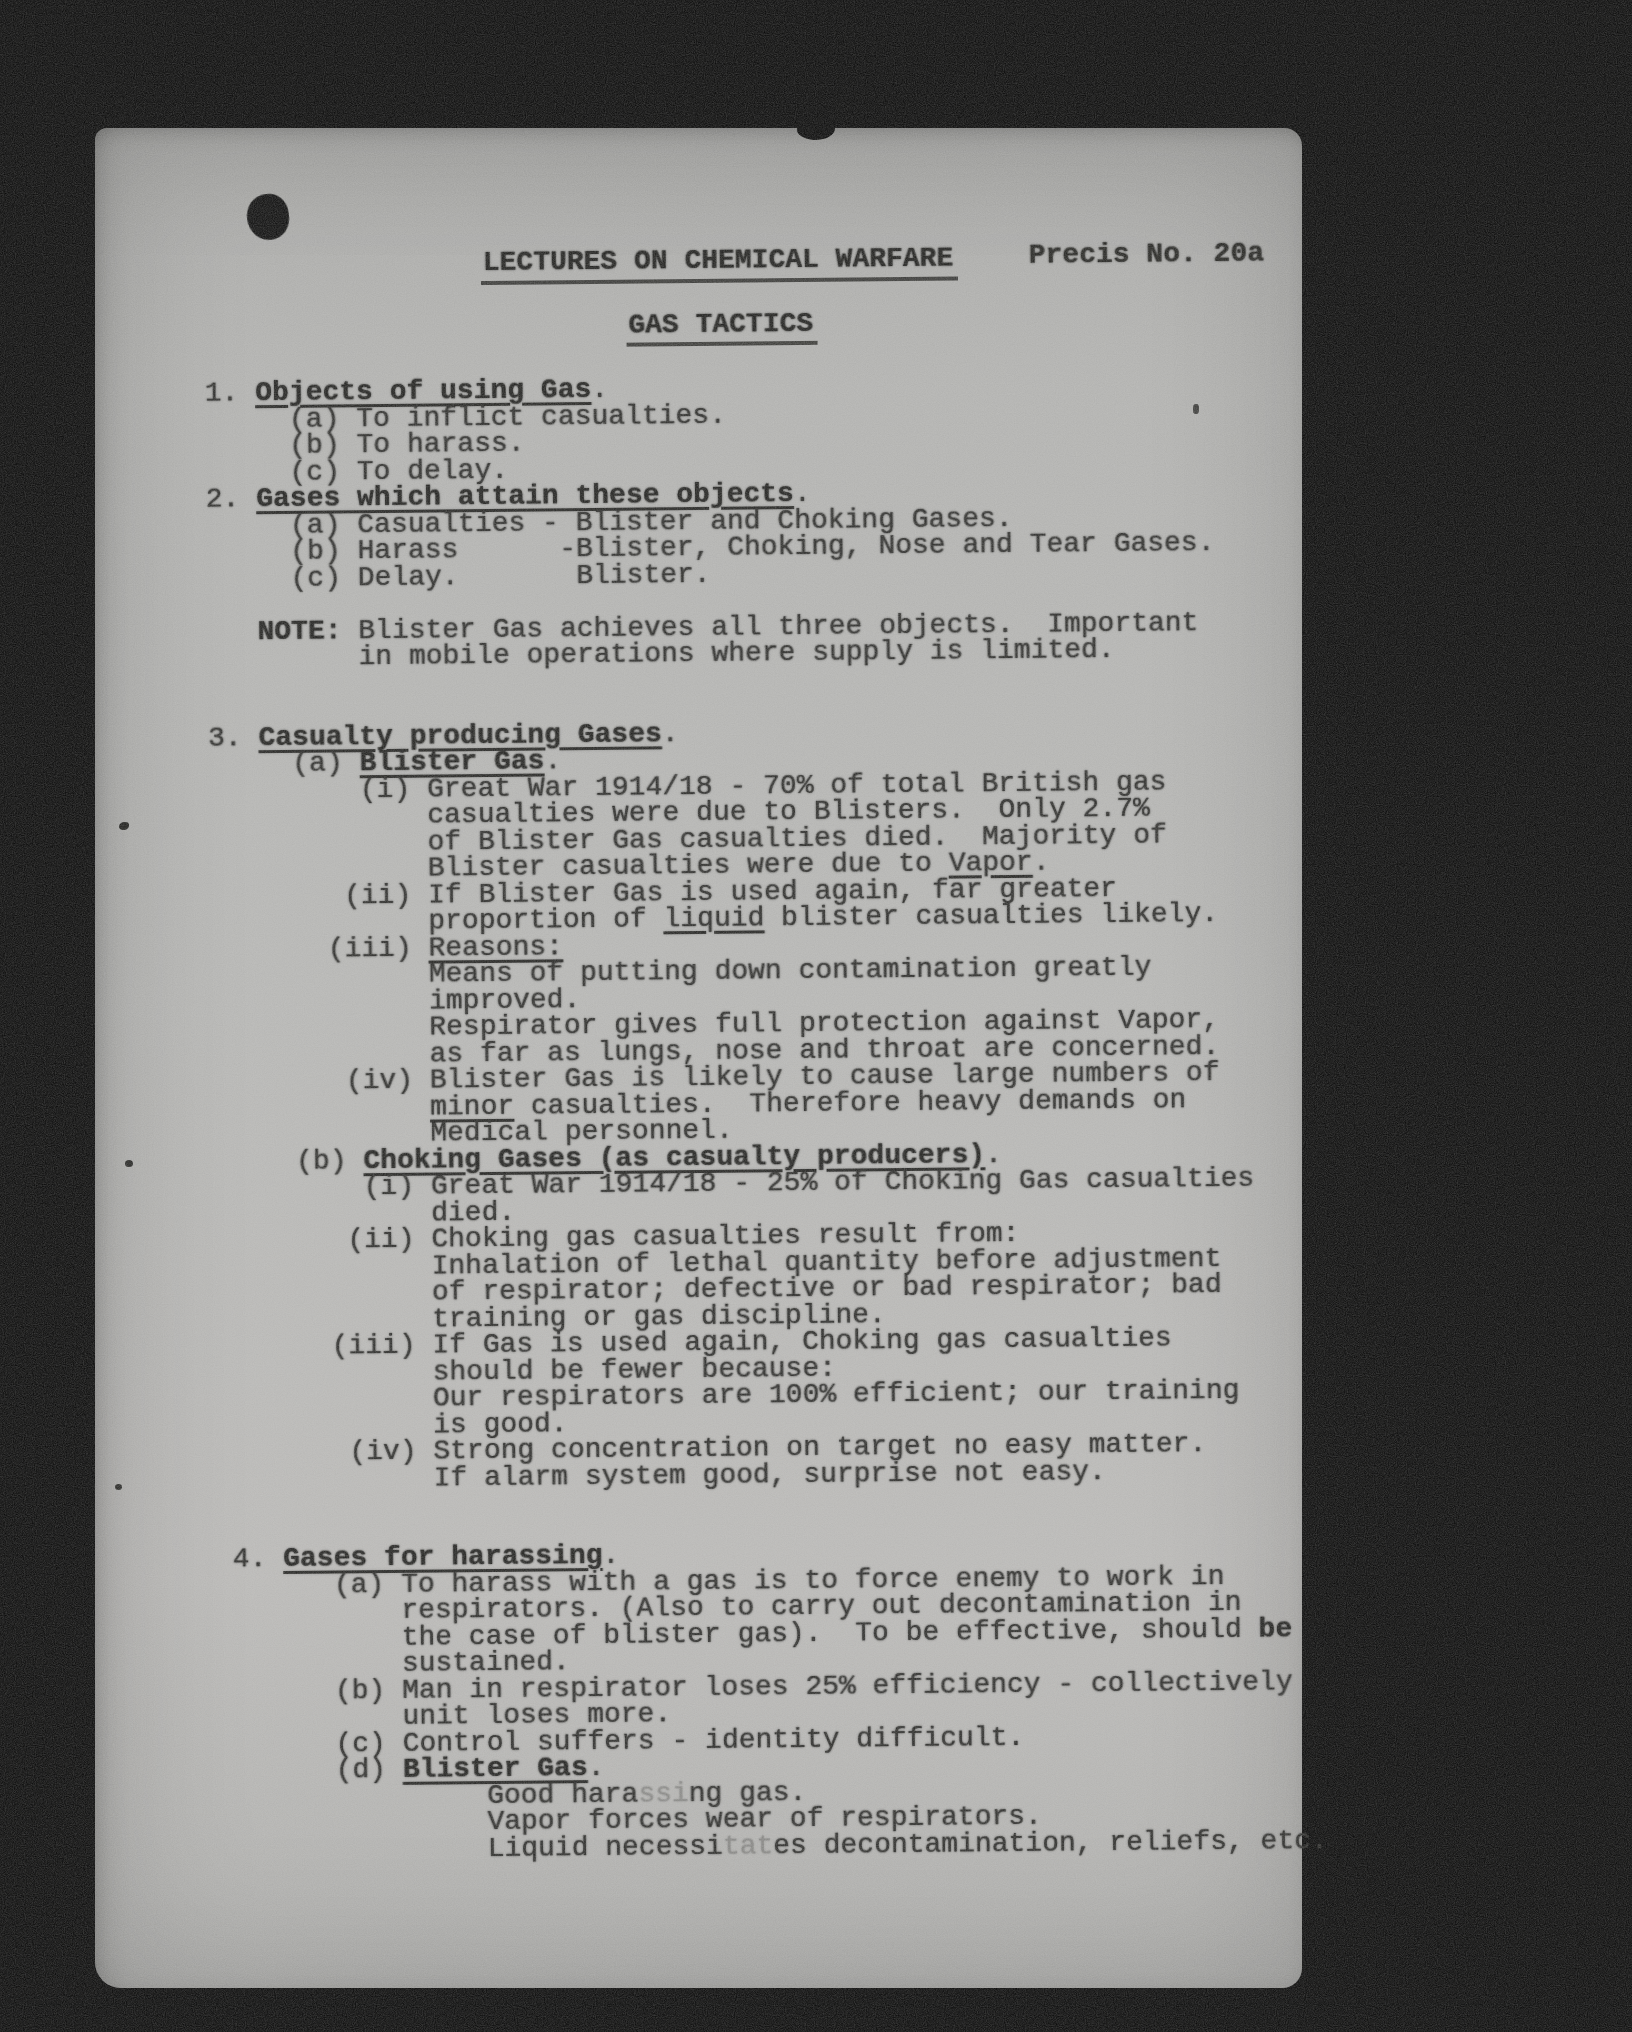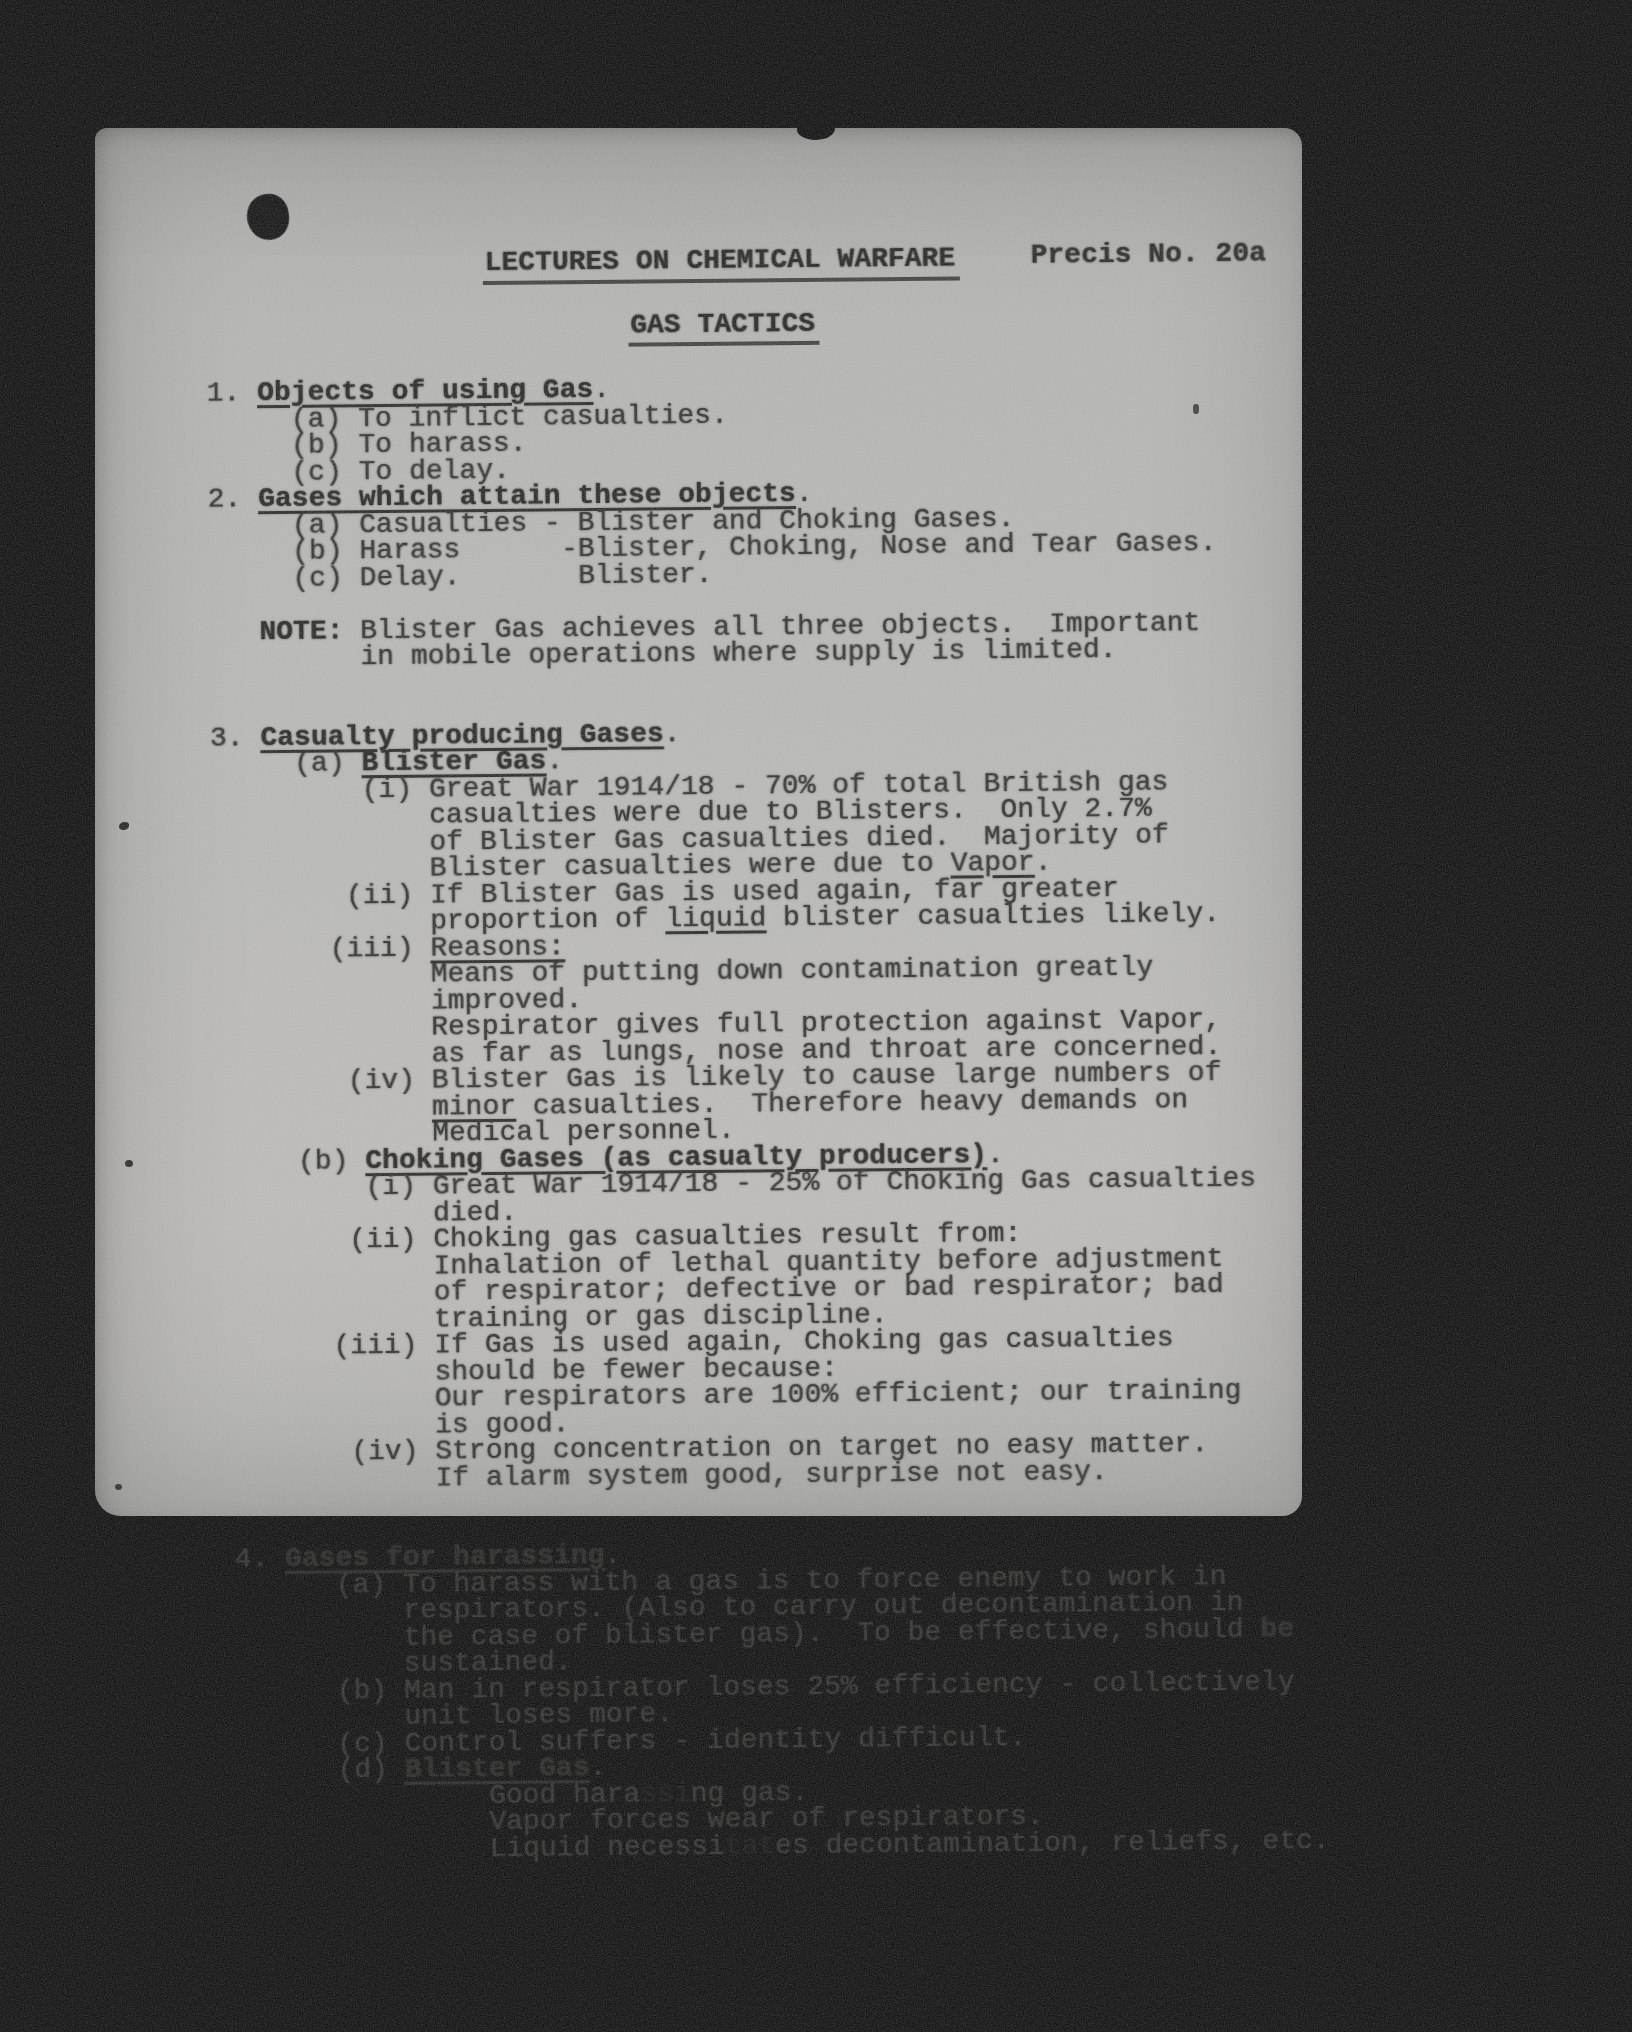--- a/index.html
+++ b/index.html
@@ -1,19 +1,19 @@
 <!DOCTYPE html>
 <html><head>
 <meta charset="utf-8">
 <style>
   html,body{margin:0;padding:0;background:#060606;}
   .stage{position:relative;width:1632px;height:2032px;background:#060606;overflow:hidden;}
 
   .paper{
-    position:absolute;left:95px;top:128px;width:1207px;height:1388px;
+    position:absolute;left:95px;top:128px;width:1207px;height:1860px;
     background:linear-gradient(180deg,#a7a7a5 0%,#b1b1af 14%,#b5b5b3 45%,#b9b8b6 78%,#aeaeac 100%);
     border-radius:12px 18px 20px 26px;
     box-shadow:inset 0 0 150px rgba(0,0,0,0.22), inset 18px 0 36px -22px rgba(0,0,0,0.30), inset 0 10px 24px -14px rgba(0,0,0,0.35);
     text-decoration:underline;
   }
 
   .text-layer{
     position:absolute;inset:0;
     transform:rotate(-0.55deg);
     transform-origin:50% 42%;

